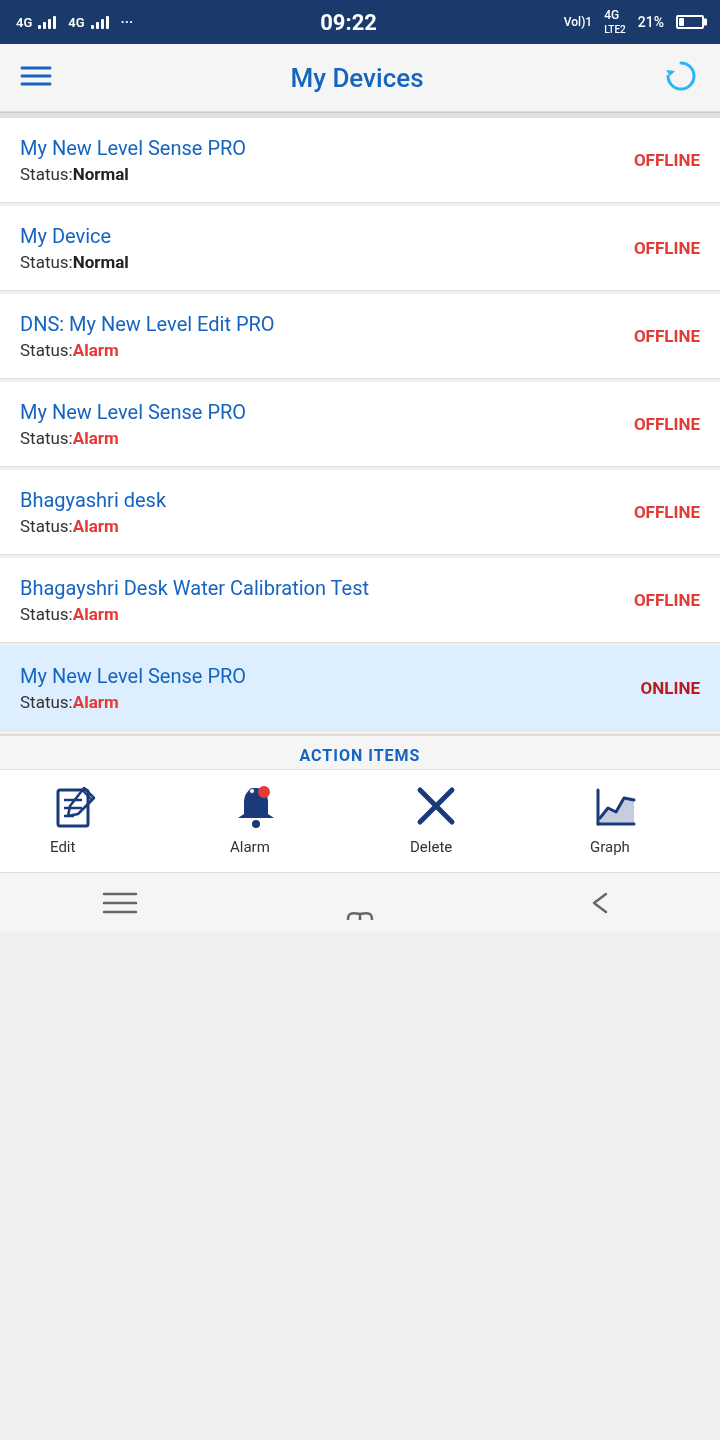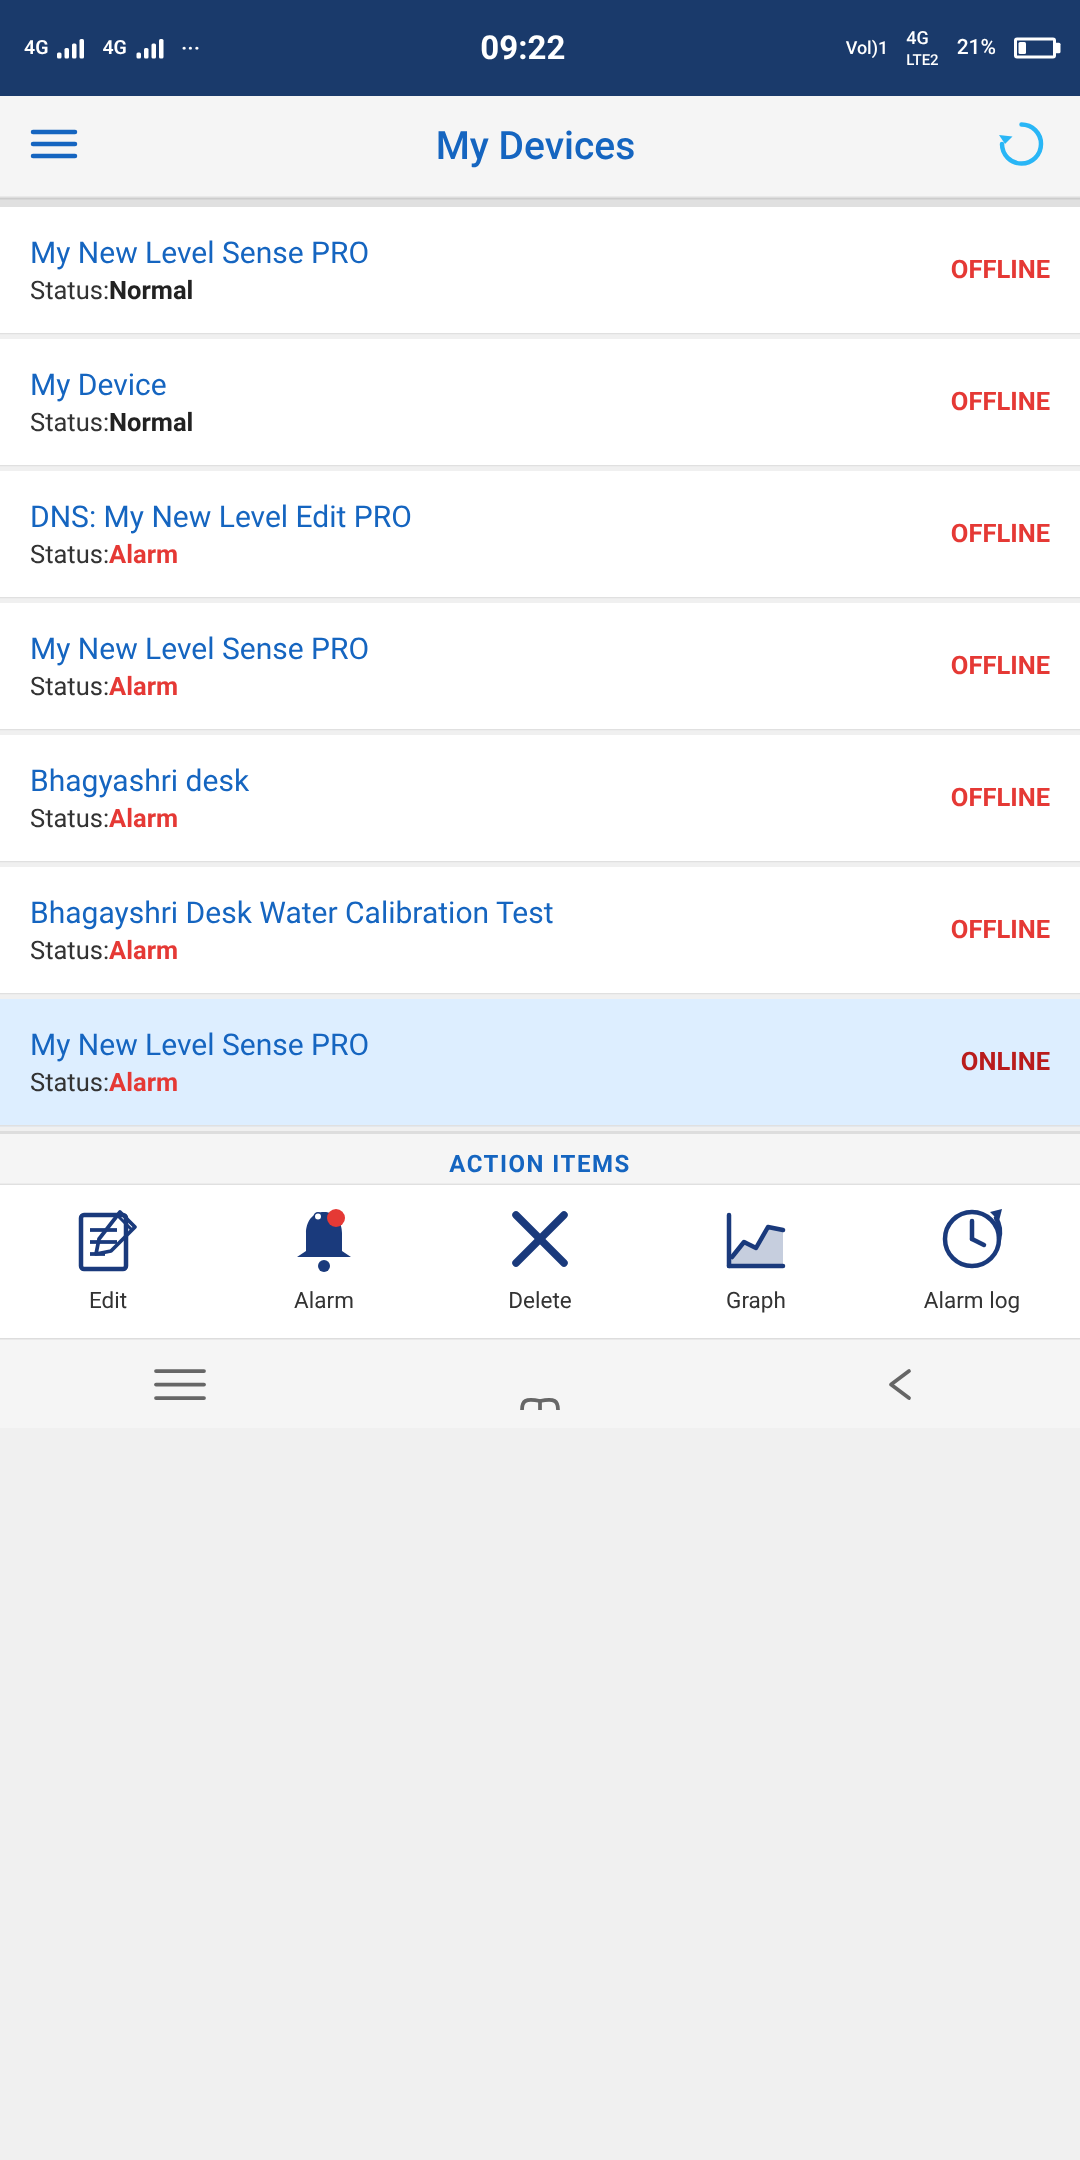--- a/index.html
+++ b/index.html
@@ -10,21 +10,21 @@
       width: 720px;
       min-height: 1440px;
       position: relative;
       overflow-x: hidden;
     }
 
     
     .status-bar {
       background: #1a3a6b;
       color: white;
-      height: 64px;
+      height: 44px;
       display: flex;
       align-items: center;
       justify-content: space-between;
       padding: 0 16px;
       font-size: 15px;
       font-weight: 500;
     }
     .status-bar-left {
       display: flex;
       align-items: center;
@@ -170,21 +170,20 @@
       background: white;
       display: flex;
       justify-content: space-around;
       align-items: center;
       padding: 10px 0 16px 0;
       border-top: 1px solid #e0e0e0;
     }
     .action-btn {
       display: flex;
       flex-direction: column;
-      align-items: center;
       gap: 6px;
       cursor: pointer;
       min-width: 80px;
     }
     .action-btn-icon {
       width: 52px;
       height: 52px;
       display: flex;
       align-items: center;
       justify-content: center;
@@ -399,33 +398,20 @@
       <svg width="52" height="52" viewBox="0 0 52 52" fill="none">
         <line x1="8" y1="44" x2="44" y2="44" stroke="#1a3a7c" stroke-width="3" stroke-linecap="round"></line>
         <line x1="8" y1="44" x2="8" y2="10" stroke="#1a3a7c" stroke-width="3" stroke-linecap="round"></line>
         <polyline points="10,38 18,28 26,32 34,18 44,20" stroke="#1a3a7c" stroke-width="3" fill="none" stroke-linejoin="round" stroke-linecap="round"></polyline>
         <polygon points="8,44 44,44 44,20 34,18 26,32 18,28 10,38" fill="#1a3a7c" opacity="0.25"></polygon>
       </svg>
     </div>
     <span class="action-btn-label">Graph</span>
   </div>
 
-  <div class="action-btn">
-    <div class="action-btn-icon">
-      <svg width="52" height="52" viewBox="0 0 52 52" fill="none">
-        <circle cx="26" cy="26" r="18" stroke="#1a3a7c" stroke-width="3" fill="none"></circle>
-        <path d="M26 26 L26 14" stroke="#1a3a7c" stroke-width="3" stroke-linecap="round"></path>
-        <path d="M26 26 L34 30" stroke="#1a3a7c" stroke-width="3" stroke-linecap="round"></path>
-
-        <path d="M42 12 A18 18 0 0 1 44 26" stroke="#1a3a7c" stroke-width="3" fill="none" stroke-linecap="round"></path>
-        <polygon points="38,8 44,14 46,6" fill="#1a3a7c"></polygon>
-      </svg>
-    </div>
-    <span class="action-btn-label">Alarm log</span>
-  </div>
 
 </div>
 
 <div class="bottom-nav">
   <div class="nav-icon">
     <svg width="36" height="30" viewBox="0 0 36 30" fill="none">
       <line x1="2" y1="6" x2="34" y2="6" stroke="#666" stroke-width="2.5" stroke-linecap="round"></line>
       <line x1="2" y1="15" x2="34" y2="15" stroke="#666" stroke-width="2.5" stroke-linecap="round"></line>
       <line x1="2" y1="24" x2="34" y2="24" stroke="#666" stroke-width="2.5" stroke-linecap="round"></line>
     </svg>

